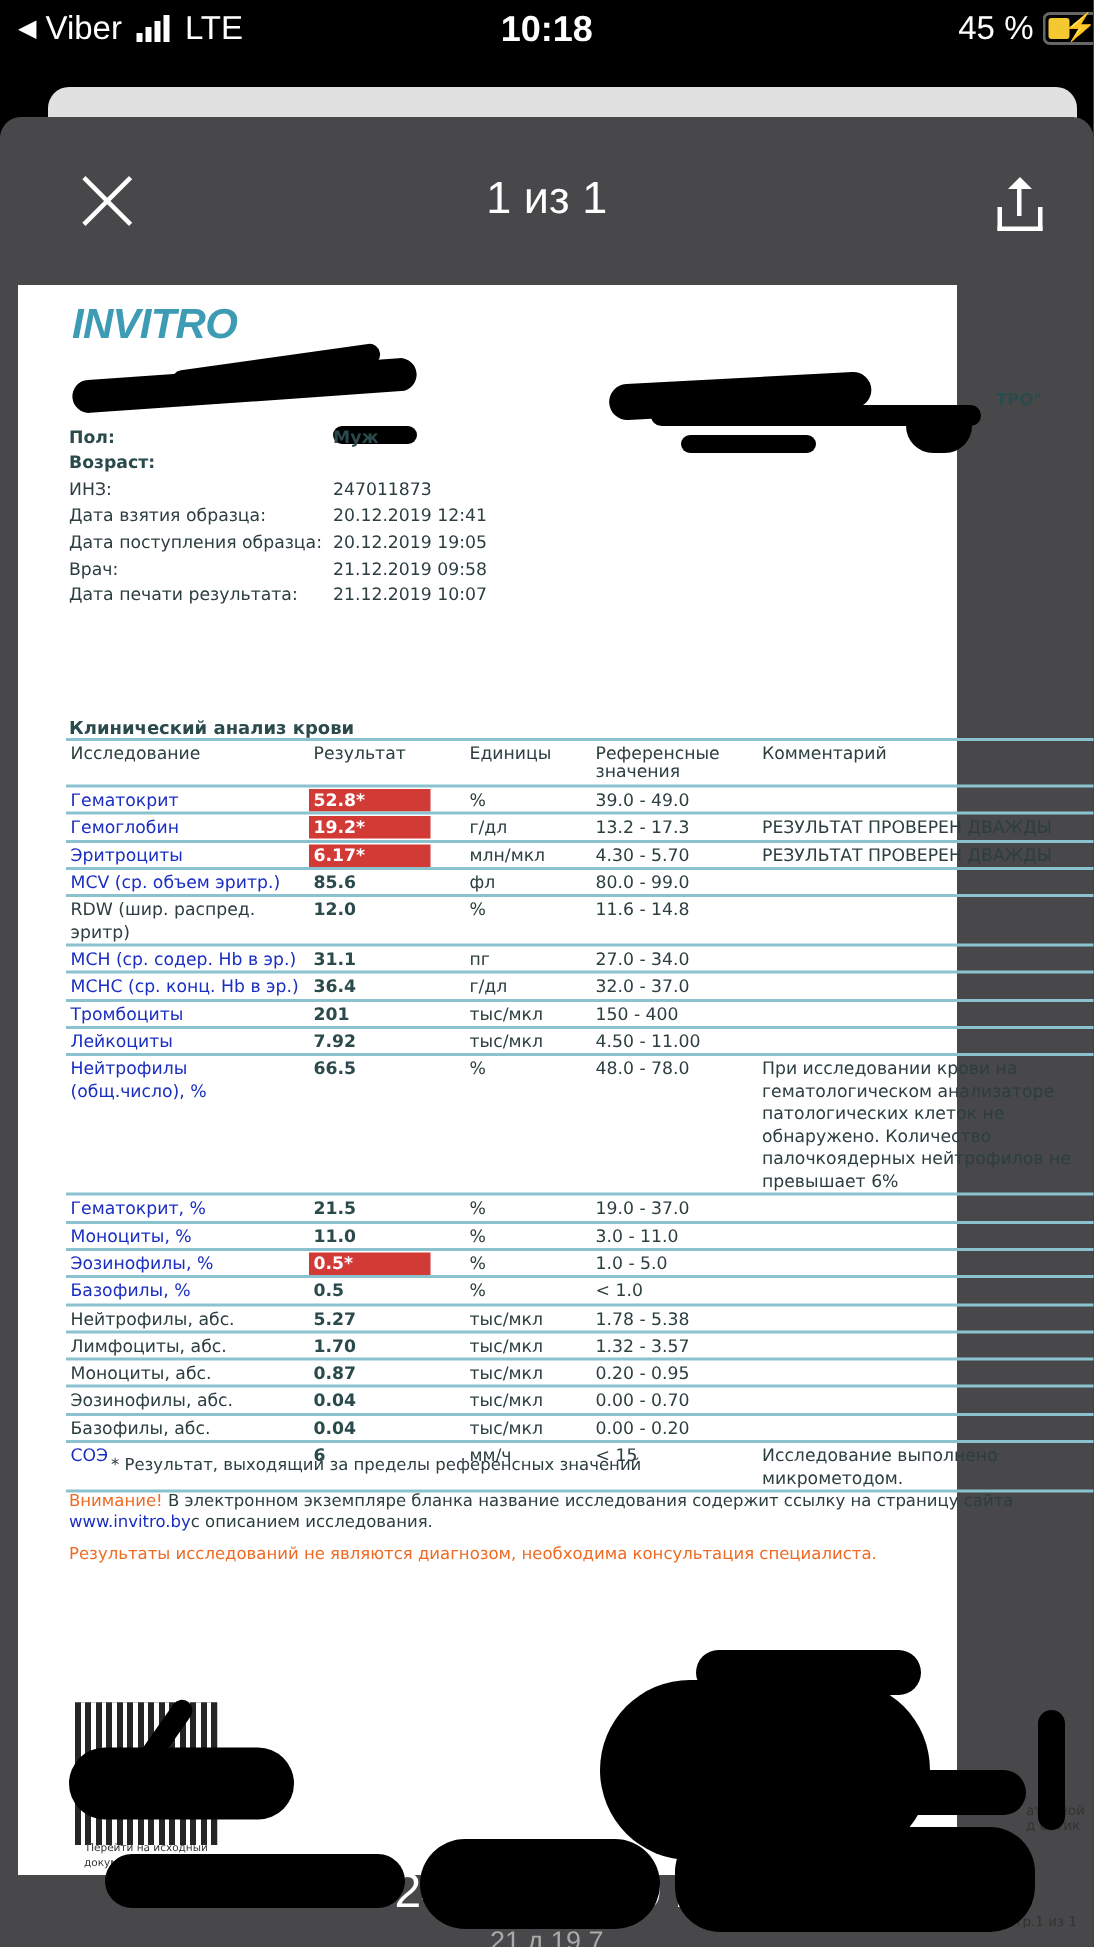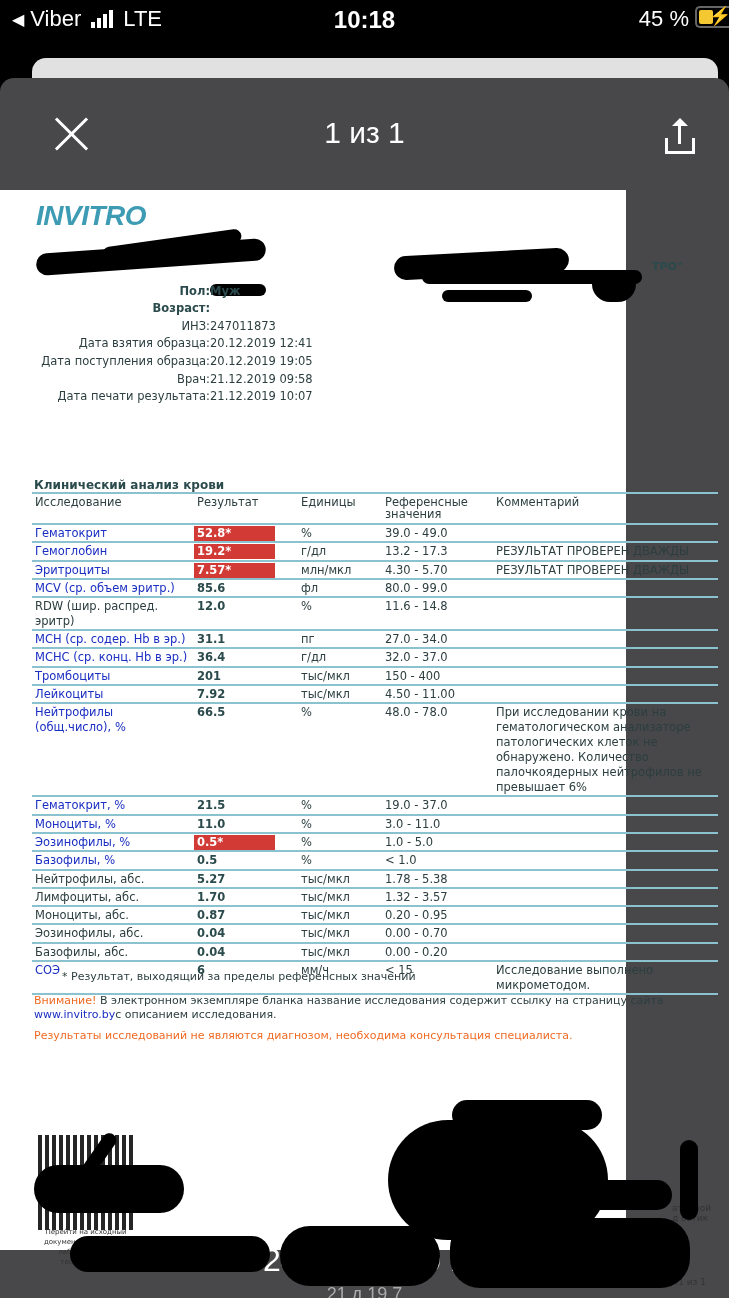--- a/index.html
+++ b/index.html
@@ -6,21 +6,21 @@
   html, body { width: 729px; height: 1298px; background: #000; overflow: hidden; }
   body { position: relative; font-family: "Liberation Sans", sans-serif; }
 
   
   .statusbar { position: absolute; top: 0; left: 0; width: 729px; height: 40px; color: #fff; }
   .sb-left { position: absolute; left: 12px; top: 6px; font-size: 22px; display: flex; align-items: center; gap: 6px; }
   .sb-back { font-size: 16px; }
   .signal { display: inline-flex; align-items: flex-end; gap: 2px; height: 18px; margin: 0 4px; }
   .signal span { display: inline-block; width: 4px; background: #fff; }
   .sb-time { position: absolute; left: 0; right: 0; top: 6px; text-align: center; font-size: 24px; font-weight: bold; }
-  .sb-right { position: absolute; right: 0; top: 6px; font-size: 22px; display: flex; align-items: flex-start; gap: 6px; }
+  .sb-right { position: absolute; right: 0; top: 6px; font-size: 22px; display: flex; align-items: center; gap: 6px; }
   .battery { width: 34px; height: 22px; border: 2px solid #666; border-right: none; border-radius: 5px 0 0 5px; position: relative; }
   .battery .fill { position: absolute; left: 2px; top: 2px; width: 14px; height: 14px; background: #f4c831; border-radius: 2px; }
   .battery .bolt { position: absolute; left: 12px; top: -3px; font-size: 18px; color: #fff; }
 
   
   .back-card { position: absolute; top: 58px; left: 32px; width: 686px; height: 40px; background: #e1e1e1; border-radius: 14px 14px 0 0; }
 
   
   .sheet { position: absolute; top: 78px; left: 0; width: 729px; height: 1220px; background: #48484a; border-radius: 14px 14px 0 0; }
   .toolbar { position: absolute; top: 0; left: 0; right: 0; height: 110px; }
@@ -28,27 +28,27 @@
   .close-btn::before, .close-btn::after { content: ""; position: absolute; left: 18px; top: -2px; width: 3px; height: 44px; background: #fff; }
   .close-btn::before { transform: rotate(45deg); }
   .close-btn::after { transform: rotate(-45deg); }
   .page-counter { position: absolute; left: 0; right: 0; top: 38px; text-align: center; color: #fff; font-size: 30px; }
   .share-btn { position: absolute; right: 34px; top: 40px; width: 30px; height: 36px; cursor: pointer; }
   .share-btn .tray { position: absolute; left: 0; bottom: 0; width: 30px; height: 16px; border: 3px solid #fff; border-top: none; }
   .share-btn .stem { position: absolute; left: 13px; top: 4px; width: 3px; height: 22px; background: #fff; }
   .share-btn .arrow { position: absolute; left: 7px; top: 0; width: 0; height: 0; border-left: 8px solid transparent; border-right: 8px solid transparent; border-bottom: 8px solid #fff; }
 
   
-  .doc { position: absolute; top: 112px; left: 0; width: 626px; height: 1060px; background: #fff; }
+  .doc { position: absolute; top: 112px; left: 12px; width: 626px; height: 1060px; background: #fff; }
   .doc-inner { position: absolute; left: 32px; top: 0; width: 688px; color: #2c3e3f; font-family: "DejaVu Sans", sans-serif; }
   .logo { position: absolute; left: 4px; top: 10px; font-size: 28px; font-weight: bold; font-style: italic; color: #3d9bb4; letter-spacing: -0.5px; font-family: "Liberation Sans", sans-serif; }
 
   .scribble { position: absolute; background: #000; border-radius: 30px; }
 
-  .info { position: absolute; left: 2px; top: 75px; font-size: 11.5px; line-height: 17.6px; text-align: right; }
+  .info { position: absolute; left: 2px; top: 75px; font-size: 11.5px; line-height: 17.6px; }
   .info-row { display: flex; }
   .info-row .lbl { width: 176px; }
   .info-row .val { }
   .info-row.bold { font-weight: bold; color: #2a4a4c; }
 
   .lab-name { position: absolute; left: 536px; top: 70px; font-size: 11px; font-weight: bold; color: #2a4a4c; }
 
   .section-title { position: absolute; left: 2px; top: 288px; font-size: 12px; font-weight: bold; color: #2a4a4c; }
 
   table.results { position: absolute; left: 0; top: 302px; width: 686px; border-collapse: collapse; font-size: 11.5px; }
@@ -197,21 +197,21 @@
               <td class="val flag">
                 <span>19.2*</span>
               </td>
               <td class="unit">г/дл</td>
               <td class="ref">13.2 - 17.3</td>
               <td class="comm" style="padding-left: 10px;">РЕЗУЛЬТАТ ПРОВЕРЕН ДВАЖДЫ</td>
             </tr>
             <tr>
               <td class="name link">Эритроциты</td>
               <td class="val flag">
-                <span>7.57*</span>
+                <span>6.17*</span>
               </td>
               <td class="unit">млн/мкл</td>
               <td class="ref">4.30 - 5.70</td>
               <td class="comm" style="padding-left: 10px;">РЕЗУЛЬТАТ ПРОВЕРЕН ДВАЖДЫ</td>
             </tr>
             <tr>
               <td class="name link">MCV (ср. объем эритр.)</td>
               <td class="val">85.6</td>
               <td class="unit">фл</td>
               <td class="ref">80.0 - 99.0</td>

